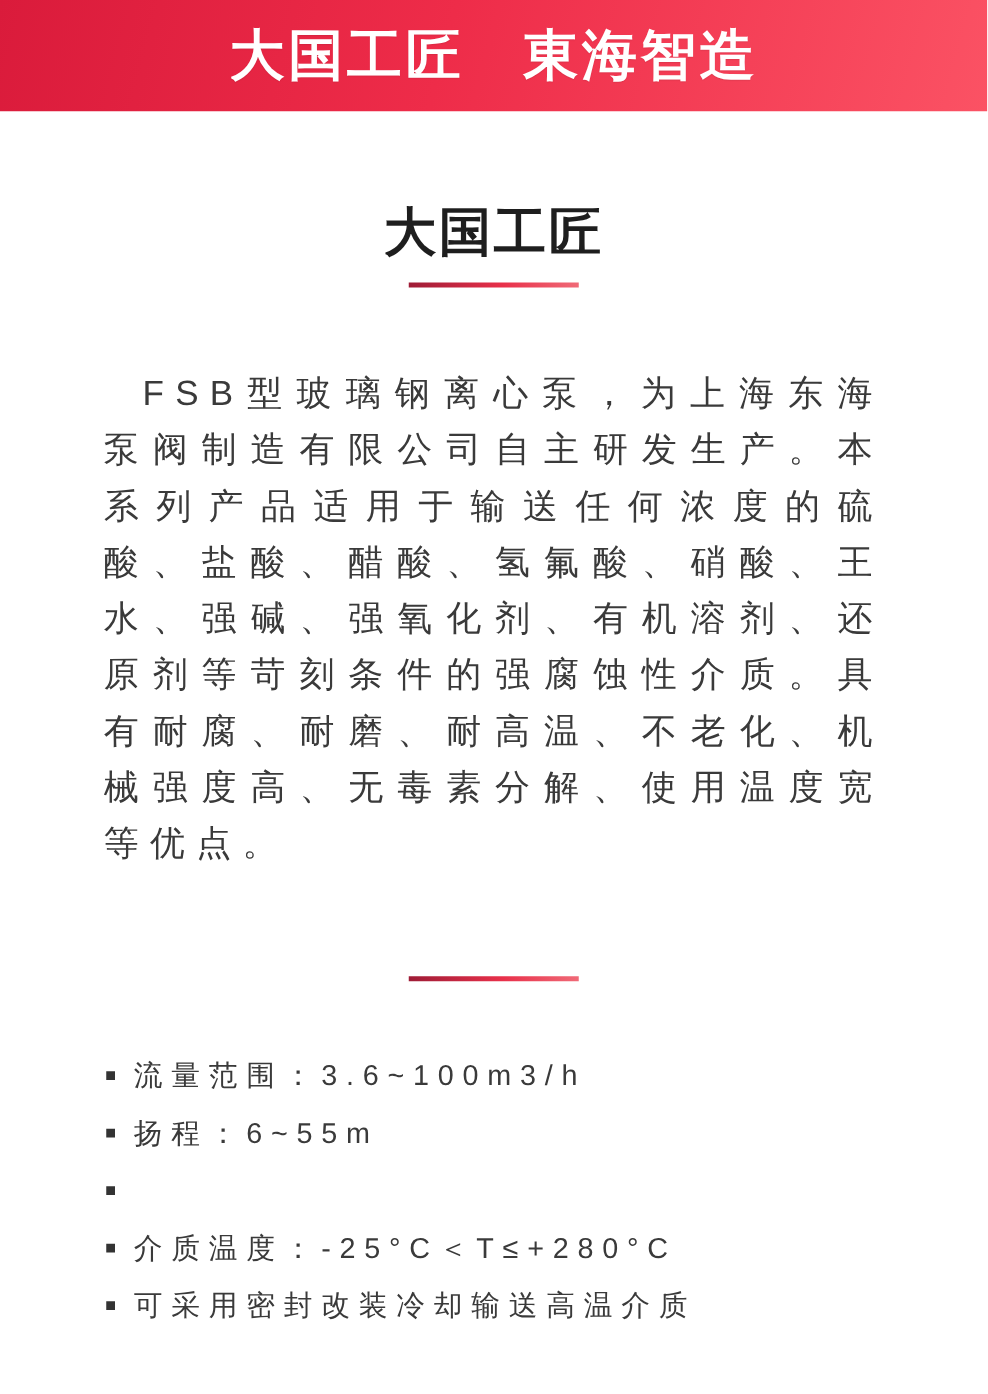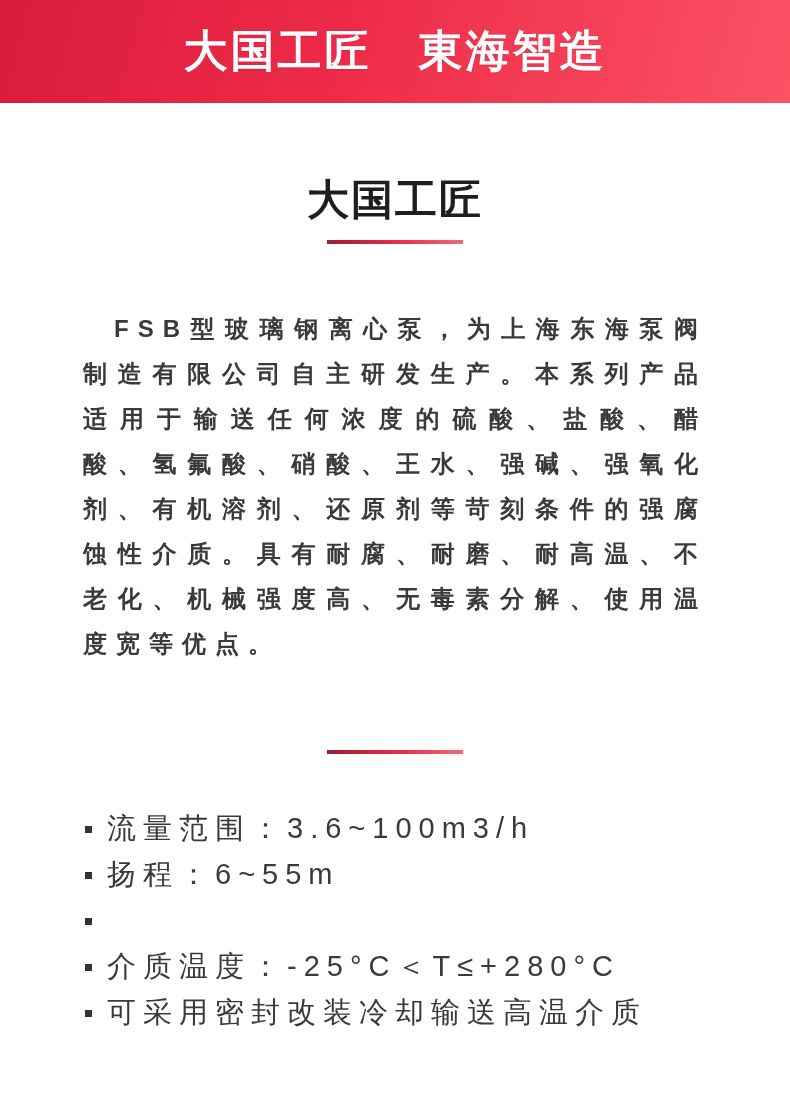--- a/index.html
+++ b/index.html
@@ -12,21 +12,21 @@
     position: relative;
     width: 790px;
     height: 1115px;
     margin: 0 auto;
     background: #ffffff;
     overflow: hidden;
   }
   
   .banner {
     width: 790px;
-    height: 103px;
+    height: 89px;
     background: linear-gradient(105deg, #da1b3b 0%, #ee2c49 45%, #fb5264 100%);
     display: flex;
     align-items: center;
     justify-content: center;
   }
   .banner-title {
     font-size: 44px;
     font-weight: 700;
     color: #ffffff;
     letter-spacing: 3px;
@@ -48,39 +48,38 @@
   .title-underline {
     width: 136px;
     height: 4px;
     margin: 15px auto 0;
     background: linear-gradient(90deg, #9e1c36 0%, #e8304a 55%, #f06a77 100%);
   }
   
   .paragraph {
     width: 624px;
     margin: 62px auto 0;
-    font-size: 24px;
+    font-size: 28px;
     line-height: 45px;
     letter-spacing: 9px;
     text-align: justify;
     text-indent: 31px;
     color: #3a3a3a;
-    font-weight: bold;
   }
   
   .bullet-list {
     list-style: none;
     margin: 52px 0 0 85px;
     padding: 0;
   }
   .bullet-item {
     display: flex;
     align-items: center;
     height: 46px;
-    font-size: 29px;
+    font-size: 23px;
     letter-spacing: 7px;
     color: #3a3a3a;
     white-space: nowrap;
   }
   .bullet-dot {
     flex: 0 0 auto;
     width: 7px;
     height: 7px;
     background: #333333;
     margin-right: 15px;

